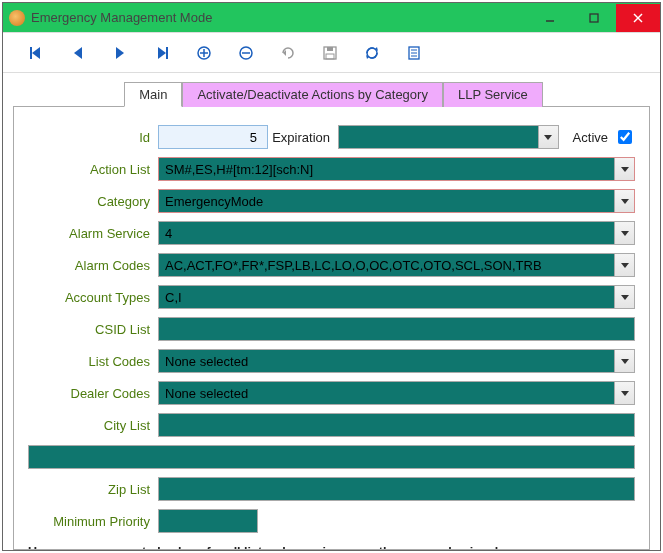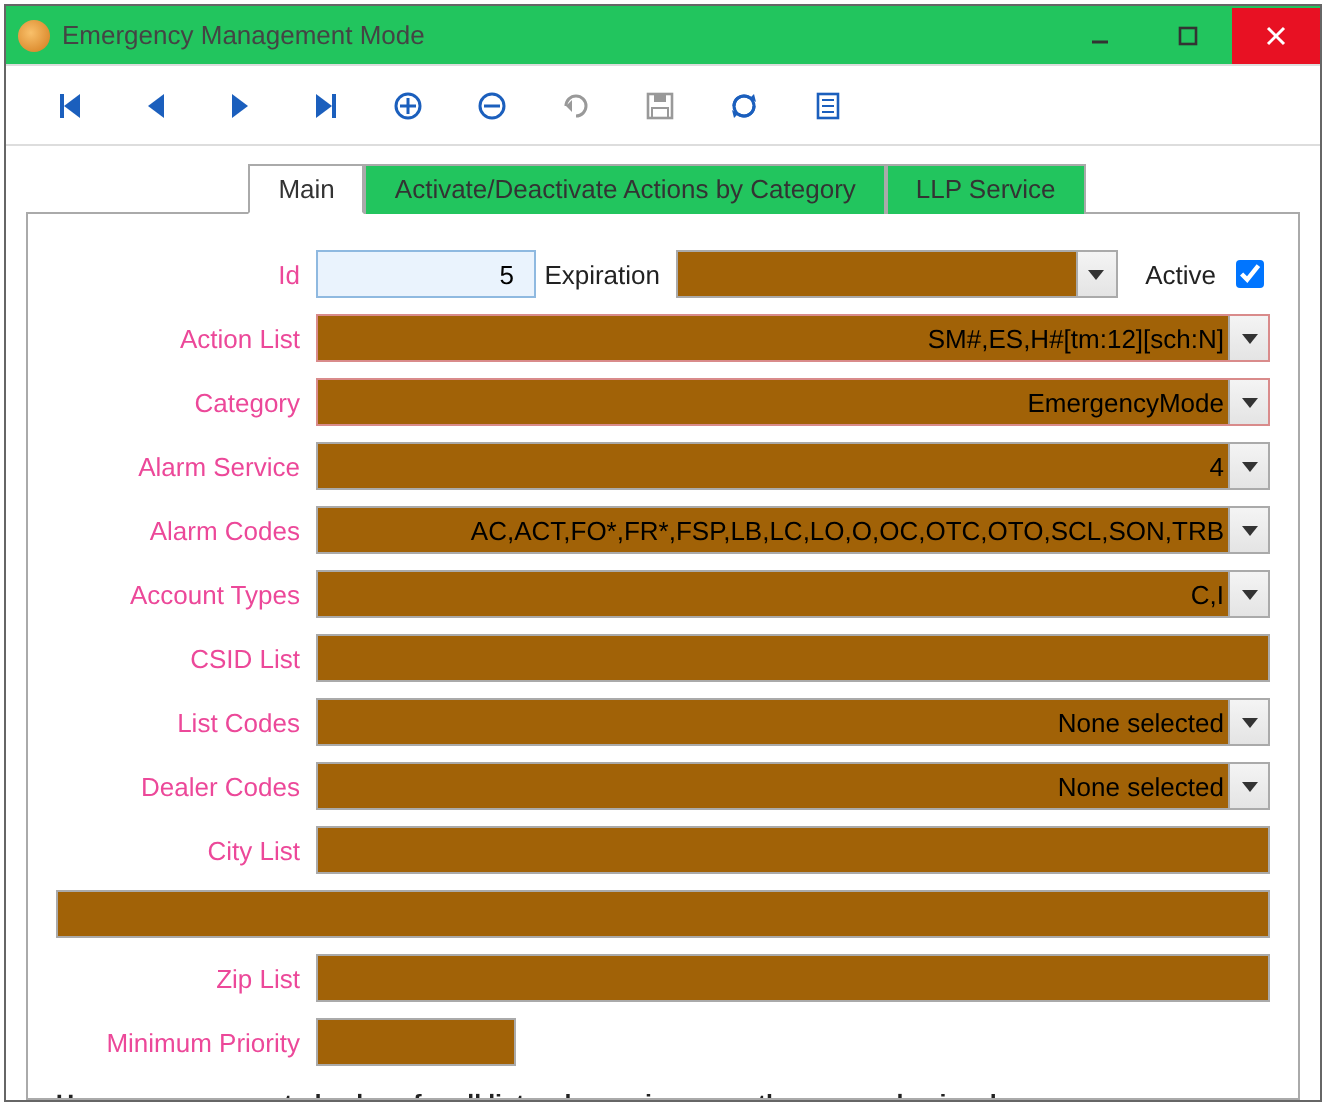--- a/index.html
+++ b/index.html
@@ -74,21 +74,21 @@
   .tabs {
     display: flex;
     gap: 0;
     padding-left: 4px;
     justify-content: center;
   }
   .tab {
     border: 1px solid #aaa;
     border-bottom: none;
     padding: 4px 14px;
-    background: #22c55e;
+    background: #f0abfc;
     color: #333;
     position: relative;
     top: 1px;
   }
   .tab.active {
     background: #fff;
     border-bottom: 1px solid #fff;
     z-index: 2;
   }
   .tabpanel {
@@ -102,32 +102,31 @@
   .form { flex: 1; }
   .row {
     display: flex;
     align-items: center;
     margin-bottom: 8px;
   }
   .label {
     width: 130px;
     text-align: right;
     padding-right: 8px;
-    color: #ec4899;
+    color: #4d7c0f;
   }
   .ctrl { flex: 1; display: flex; align-items: center; position: relative; }
   input[type="text"] {
     width: 100%;
     height: 24px;
     border: 1px solid #aaa;
     padding: 2px 6px;
     font-family: inherit;
     font-size: 13px;
-    background: #a16207;
-    text-align: right;
+    background: #0f766e;
   }
   input.id {
     width: 110px;
     background: #eaf3fd;
     border: 1px solid #8fb9e0;
     text-align: right;
     padding-right: 10px;
   }
   .combo {
     display: flex;

